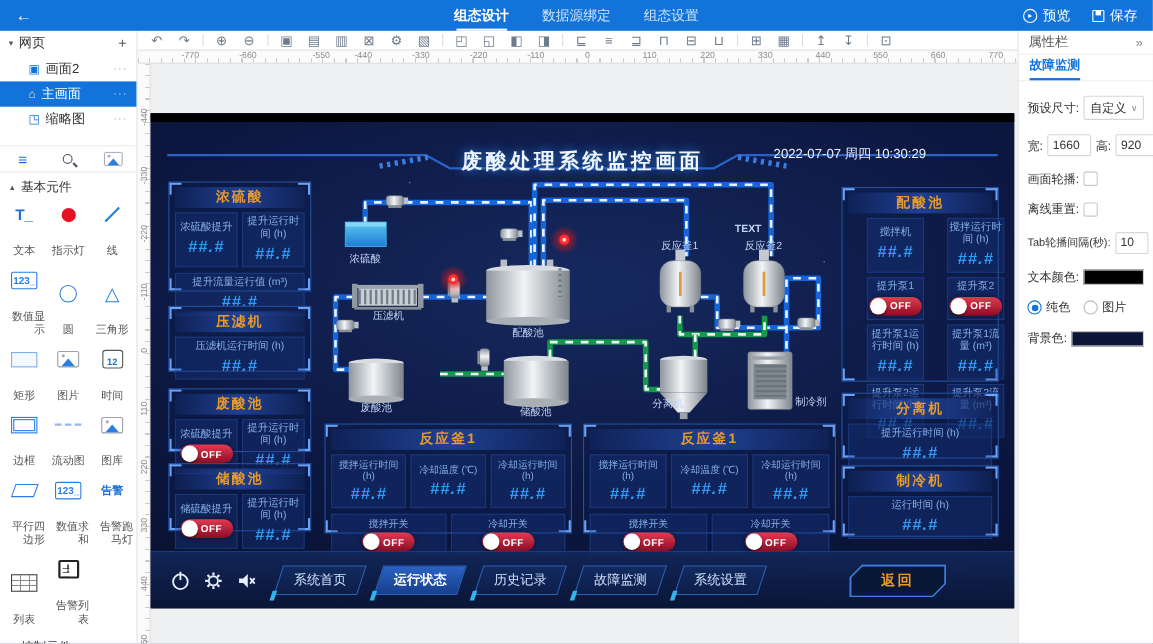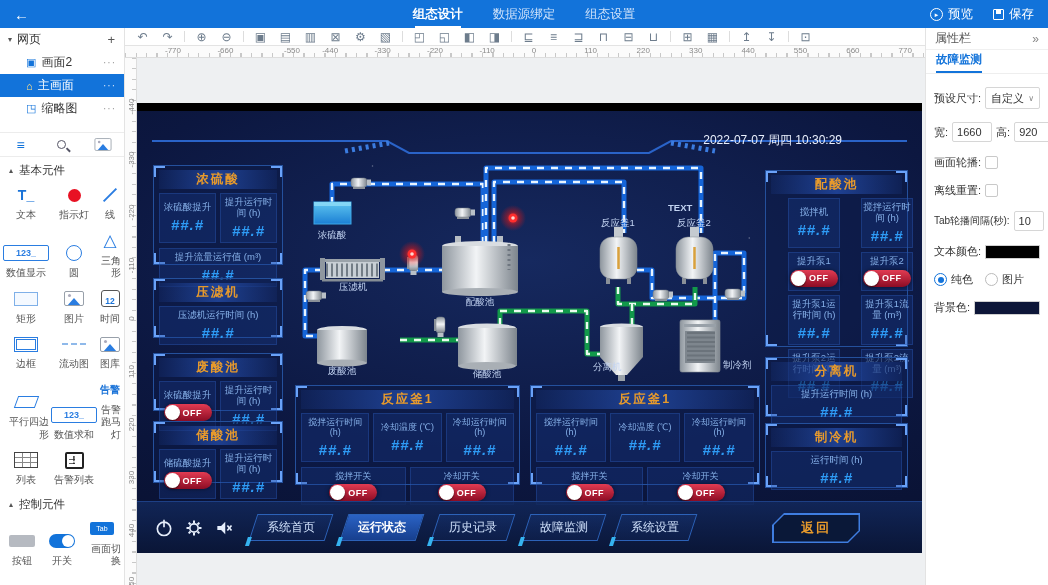--- a/index.html
+++ b/index.html
@@ -37,27 +37,27 @@
   .side-tabs{display:flex;border-top:1px solid #ececec;border-bottom:1px solid #ececec;height:25px;}
   .stab{flex:1;display:flex;align-items:center;justify-content:center;cursor:pointer;color:#667;}
   .stab.act{color:#1273da;}
   .stab .glyph{font-size:14px;}
   .mag{width:9px;height:9px;border:1.5px solid #556;border-radius:50%;position:relative;}
   .mag::after{content:"";position:absolute;left:8px;top:8px;width:5px;height:1.5px;background:#556;transform:rotate(45deg);}
   .palette{flex:1;overflow:hidden;}
   .pal-h{display:flex;align-items:center;gap:6px;padding:6px 9px 2px;font-size:11.5px;color:#333;}
   .pal-h .car{font-size:8px;color:#555;}
   .pal-grid{display:grid;grid-template-columns:1fr 1fr 1fr;padding:0 2px;}
-  .pitem{display:flex;flex-direction:column;align-items:center;justify-content:flex-end;gap:5px;padding:6px 1px 4px;cursor:pointer;}
+  .pitem{display:flex;flex-direction:column;align-items:center;justify-content:flex-end;gap:19px;padding:6px 1px 4px;cursor:pointer;}
   .plab2{font-size:10px;color:#555;text-align:right;line-height:1.25;}
   .pic{height:18px;display:flex;align-items:center;justify-content:center;}
   .ic-text{font-size:14px;font-weight:bold;color:#1a73d8;}
   .ic-ind{width:13px;height:13px;border-radius:50%;background:#e81123;}
   .ic-line{width:18px;height:2px;background:#2a7de1;transform:rotate(-45deg);}
-  .ic-num{width:46px;height:16px;border:1.5px solid #2a7de1;border-radius:2px;font-size:9px;color:#2a7de1;font-weight:bold;display:flex;align-items:center;justify-content:center;}
+  .ic-num{width:24px;height:16px;border:1.5px solid #2a7de1;border-radius:2px;font-size:9px;color:#2a7de1;font-weight:bold;display:flex;align-items:center;justify-content:center;}
   .ic-cir{width:16px;height:16px;border:1.5px solid #2a7de1;border-radius:50%;}
   .ic-tri{font-size:17px;color:#2a7de1;line-height:1;}
   .ic-rect{width:24px;height:14px;border:1.5px solid #7fb0e8;background:#f4f9ff;}
   .ic-pic{width:20px;height:15px;border:1.5px solid #98a0aa;border-radius:2px;position:relative;overflow:hidden;background:#fff;}
   .ic-pic::before{content:"";position:absolute;left:3px;top:2px;width:3px;height:3px;border-radius:50%;background:#aab;}
   .ic-pic::after{content:"";position:absolute;left:2px;bottom:-1px;border-left:7px solid transparent;border-right:7px solid transparent;border-bottom:8px solid #2a7de1;}
   .ic-time{width:19px;height:17px;border:1.5px solid #555;border-radius:3px;font-size:8.5px;color:#1a73d8;display:flex;align-items:flex-end;justify-content:center;font-weight:bold;}
   .ic-frame{width:24px;height:15px;border:3px double #2a7de1;}
   .ic-flow{width:24px;height:0;border-top:2px dashed #8fb9ea;}
   .ic-par{width:21px;height:12px;border:1.5px solid #2a7de1;transform:skewX(-20deg);}
@@ -470,20 +470,21 @@
       <span class="rl-l" style="top: 468px;">440</span>
       <span class="rl-l" style="top: 521px;">550</span>
     </div>
 
   <div class="screen">
     <svg class="hdeco" viewBox="0 0 785 60">
       <path d="M15,38 H250 L272,50 H512 L534,38 H770" stroke="#2a63c8" stroke-width="2" fill="none"></path>
       <path d="M208,48 L252,40" stroke="#3b7ce0" stroke-width="5" stroke-dasharray="3 4" fill="none"></path>
       <path d="M534,40 L578,48" stroke="#3b7ce0" stroke-width="5" stroke-dasharray="3 4" fill="none"></path>
     </svg>
+    <div class="sctitle">废酸处理系统监控画面</div>
     <div class="scdate">2022-07-07 周四 10:30:29</div>
 
     <div class="sp" id="p-acid">
       <div class="sp-t">浓硫酸</div>
       <div class="sp-g c2">
         <div class="cell">
             <div class="cl">浓硫酸提升</div>
             <div class="cv">##.#</div>
           </div>
         <div class="cell">

